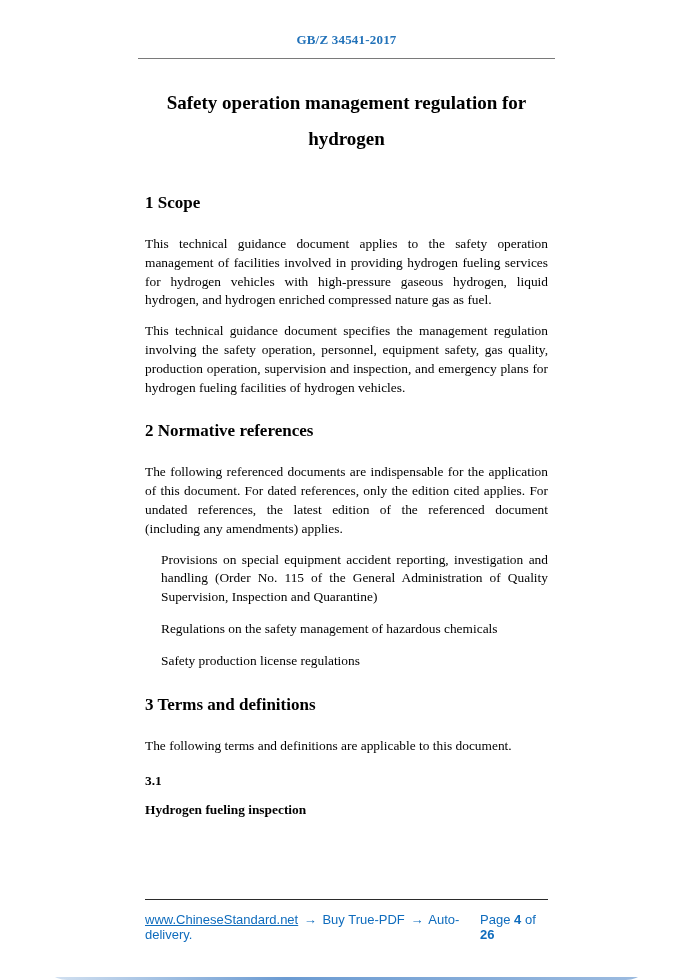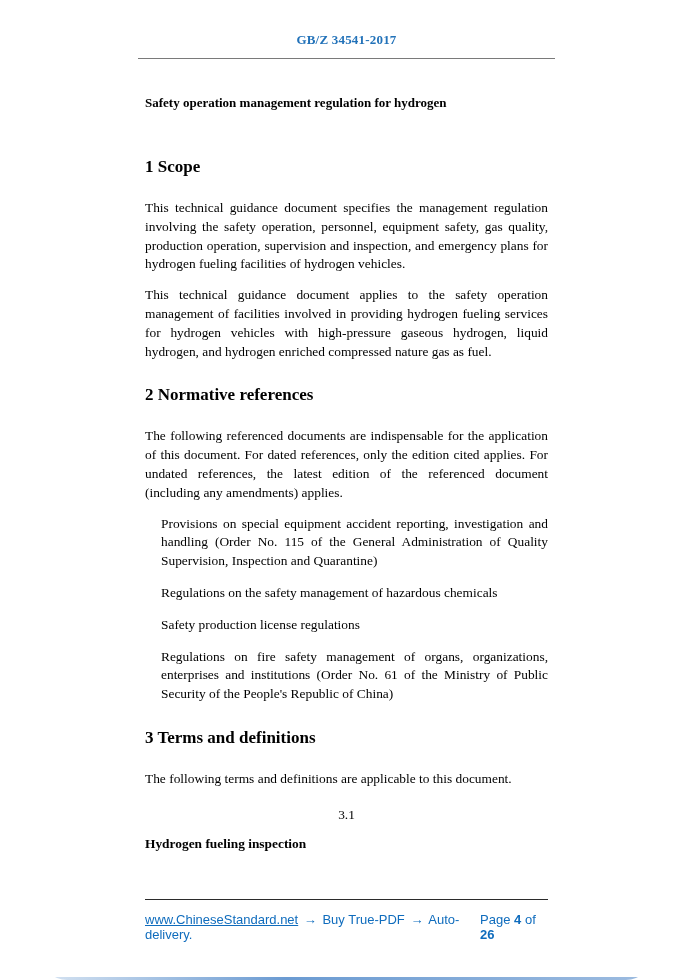--- a/index.html
+++ b/index.html
@@ -29,21 +29,22 @@
     border: none;
     border-top: 1px solid #7a7a7a;
     margin: 10px 97px 0 97px;
   }
 
   
   .content { padding: 0 104px; }
 
   .doc-title {
     margin: 26px 0 0 0;
-    font-size: 13px;
+    text-align: center;
+    font-size: 19px;
     font-weight: bold;
     line-height: 36px;
   }
   .doc-title span { display: block; }
 
   h2.section-heading {
     font-size: 17px;
     font-weight: bold;
     margin: 36px 0 22px 0;
   }
@@ -58,23 +59,22 @@
 
   .ref-item {
     font-size: 13.4px;
     line-height: 18.8px;
     text-align: justify;
     margin: 0 0 13px 16px;
   }
 
   .term-number {
     font-size: 13.4px;
-    font-weight: normal;
+    font-weight: bold;
     margin: 18px 0 0 0;
-    text-align: center;
   }
   .term-name {
     font-size: 13.4px;
     font-weight: bold;
     margin: 13px 0 0 0;
   }
 
   
   .doc-footer {
     position: absolute;
@@ -123,31 +123,30 @@
   </div>
 
   <div class="content">
 
     <h1 class="doc-title">
       <span>Safety operation management regulation for hydrogen</span>
     </h1>
 
     <h2 class="section-heading">1 Scope</h2>
 
+    <p class="body-par">This technical guidance document applies to the safety operation management of facilities involved in providing hydrogen fueling services for hydrogen vehicles with high-pressure gaseous hydrogen, liquid hydrogen, and hydrogen enriched compressed nature gas as fuel.</p>
     <p class="body-par">This technical guidance document specifies the management regulation involving the safety operation, personnel, equipment safety, gas quality, production operation, supervision and inspection, and emergency plans for hydrogen fueling facilities of hydrogen vehicles.</p>
-    <p class="body-par">This technical guidance document applies to the safety operation management of facilities involved in providing hydrogen fueling services for hydrogen vehicles with high-pressure gaseous hydrogen, liquid hydrogen, and hydrogen enriched compressed nature gas as fuel.</p>
 
     <h2 class="section-heading tight">2 Normative references</h2>
 
     <p class="body-par">The following referenced documents are indispensable for the application of this document. For dated references, only the edition cited applies. For undated references, the latest edition of the referenced document (including any amendments) applies.</p>
 
     <div class="ref-item">Provisions on special equipment accident reporting, investigation and handling (Order No. 115 of the General Administration of Quality Supervision, Inspection and Quarantine)</div>
     <div class="ref-item">Regulations on the safety management of hazardous chemicals</div>
     <div class="ref-item">Safety production license regulations</div>
-    <div class="ref-item">Regulations on fire safety management of organs, organizations, enterprises and institutions (Order No. 61 of the Ministry of Public Security of the People's Republic of China)</div>
 
     <h2 class="section-heading tight">3 Terms and definitions</h2>
 
     <p class="body-par">The following terms and definitions are applicable to this document.</p>
 
     <div class="term-number">3.1</div>
     <div class="term-name">Hydrogen fueling inspection</div>
 
   </div>
 

